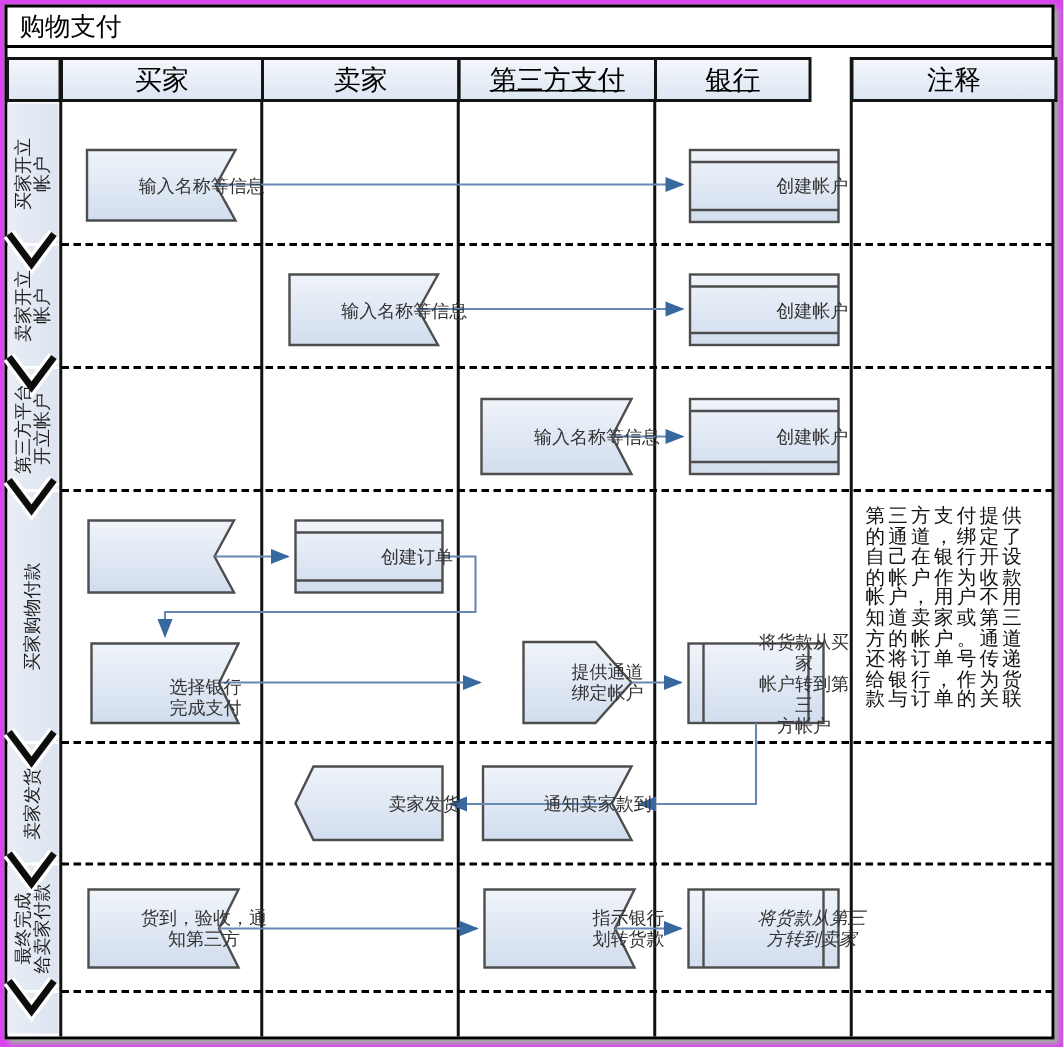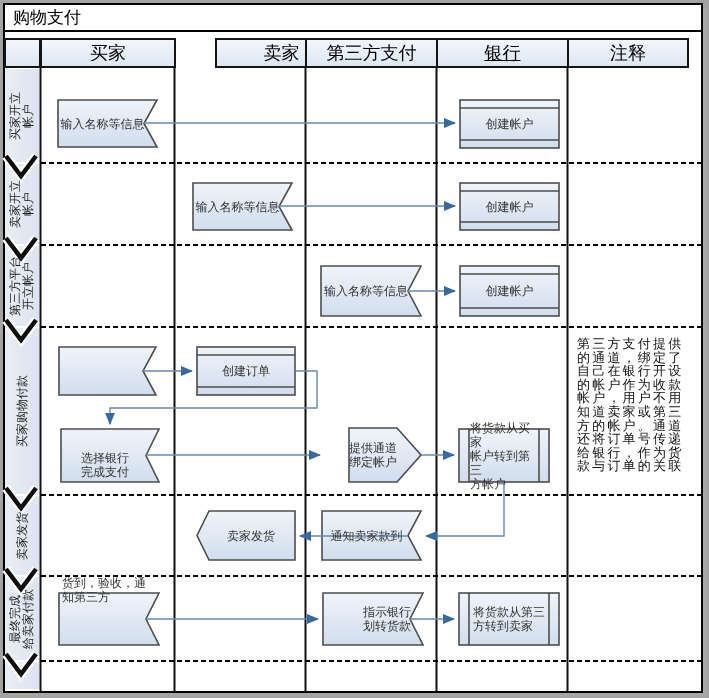--- a/index.html
+++ b/index.html
@@ -1,51 +1,51 @@
 <!DOCTYPE html>
 <html><head>
 <meta charset="utf-8">
 <style>
   html,body{margin:0;padding:0;background:#ffffff;}
   body{font-family:"Liberation Serif","DejaVu Serif",serif;}
-  .stage{position:relative;width:709px;height:698px;background:#a3a3a3;overflow:hidden;}
+  .stage{position:relative;width:709px;height:698px;background:#d946ef;overflow:hidden;}
   .frame{position:absolute;left:3px;top:3px;width:700px;height:690px;border:2px solid #000;
          box-sizing:border-box;box-shadow:3px 3px 3px #a8a8a8;background:#fff;z-index:0;}
   .titlebar{position:absolute;left:3px;top:3px;width:700px;height:29px;box-sizing:border-box;
             border-left:2px solid #000;border-top:2px solid #000;border-right:2px solid #000;
             border-bottom:2px solid #000;display:flex;align-items:center;padding-left:8px;
             font-size:17px;color:#000;z-index:6;background:#fff;}
   .hcell{position:absolute;top:38px;height:30px;box-sizing:border-box;border:2px solid #141414;
          background:linear-gradient(#f3f6fb,#dde7f3);display:flex;align-items:center;justify-content:center;
          font-size:18px;color:#000;z-index:5;}
   .lane-strip{position:absolute;left:5px;width:34px;background:linear-gradient(90deg,#e9eef6,#d5dfee);z-index:1;}
   .vlabel{position:absolute;left:5px;width:34px;z-index:3;}
   .vlabel>span{position:absolute;left:50%;top:50%;transform:translate(-50%,-50%) rotate(-90deg);
                white-space:pre-line;text-align:center;font-size:12px;line-height:13px;color:#1c1c1c;}
-  .node-label{position:absolute;display:flex;align-items:center;justify-content:center;text-align:left;
-              white-space:pre-line;font-size:12px;line-height:14px;color:#333;box-sizing:border-box;z-index:3;}
+  .node-label{position:absolute;display:flex;align-items:center;justify-content:center;text-align:center;
+              white-space:pre-line;font-size:12px;line-height:14px;color:#333;box-sizing:border-box;z-index:3;margin-left:32px;}
   .note{position:absolute;left:577px;top:337px;width:120px;font-size:13px;line-height:13.6px;
         letter-spacing:2.2px;color:#111;white-space:pre-line;z-index:3;}
   svg.canvas{position:absolute;left:0;top:0;z-index:2;pointer-events:none;}
 </style>
 </head>
 <body>
 
 <div class="stage" id="stage">
   <div class="frame"></div>
   <div class="titlebar">
     <span>购物支付</span>
   </div>
 
   <div class="hcell" style="left:4px;width:37px;"></div>
   <div class="hcell" style="left:40px;width:136px;">买家</div>
-  <div class="hcell" style="left:174px;width:133px;margin-left:41px;">卖家</div>
-  <div class="hcell" style="left:305px;width:133px;">第三方支付</div>
-  <div class="hcell" style="left:436px;width:133px;text-decoration:underline;">银行</div>
-  <div class="hcell" style="left:567px;width:122px;text-align:right;">注释</div>
+  <div class="hcell" style="left:174px;width:133px;">卖家</div>
+  <div class="hcell" style="left:305px;width:133px;text-decoration:underline;">第三方支付</div>
+  <div class="hcell" style="left:436px;width:105px;text-decoration:underline;">银行</div>
+  <div class="hcell" style="left:567px;width:138px;text-align:right;">注释</div>
 
   <div class="note">第三方支付提供
 的通道，绑定了
 自己在银行开设
 的帐户作为收款
 帐户，用户不用
 知道卖家或第三
 方的帐户。通道
 还将订单号传递
 给银行，作为货
@@ -193,19 +193,19 @@
     <div class="node-label" style="left: 197px; top: 347px; width: 98px; height: 48px;">创建订单</div>
     <div class="node-label" style="left: 61px; top: 429px; width: 98px; height: 71px; padding-right: 10px;">选择银行
 完成支付</div>
     <div class="node-label" style="left: 325px; top: 428px; width: 96px; height: 54px;">提供通道
 绑定帐户</div>
     <div class="node-label" style="left: 459px; top: 429px; width: 90px; height: 53px; padding-left: 11px; padding-right: 11px;">将货款从买家
 帐户转到第三
 方帐户</div>
     <div class="node-label" style="left: 197px; top: 511px; width: 98px; height: 49px; padding-left: 10px;">卖家发货</div>
     <div class="node-label" style="left: 322px; top: 511px; width: 99px; height: 49px; padding-right: 10px;">通知卖家款到</div>
-    <div class="node-label" style="left: 59px; top: 564px; width: 100px; height: 52px; padding-right: 10px;">货到，验收，通
+    <div class="node-label" style="left: 59px; top: 593px; width: 100px; height: 52px; padding-right: 10px;">货到，验收，通
 知第三方</div>
     <div class="node-label" style="left: 342px; top: 593px; width: 100px; height: 52px; padding-right: 10px;">指示银行
 划转货款</div>
-    <div class="node-label" style="left: 459px; top: 593px; width: 100px; height: 52px; padding-left: 11px; padding-right: 11px;">将货款从第三
+    <div class="node-label" style="left: 459px; top: 593px; width: 100px; height: 52px; padding-left: 11px; padding-right: 11px; font-style: italic;">将货款从第三
 方转到卖家</div>
   </div>
 
 </body></html>

